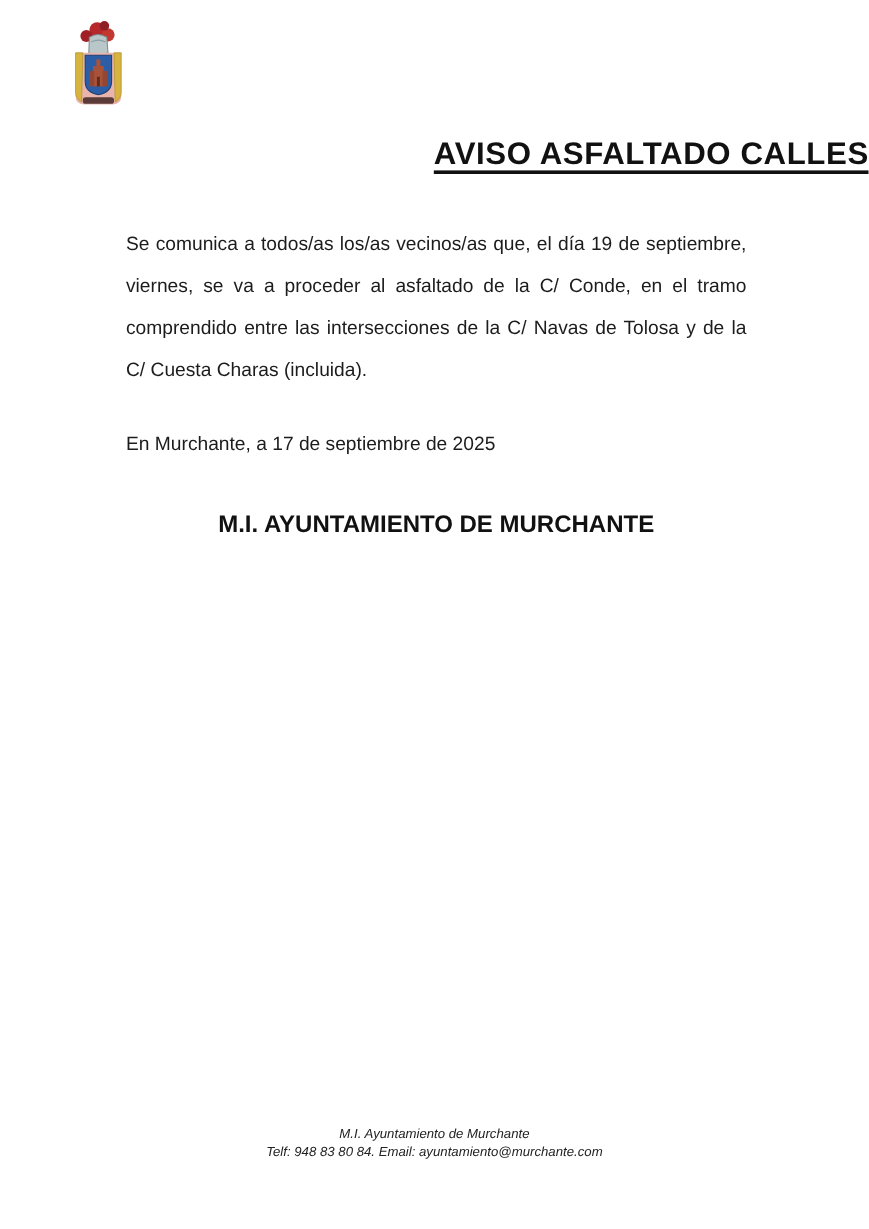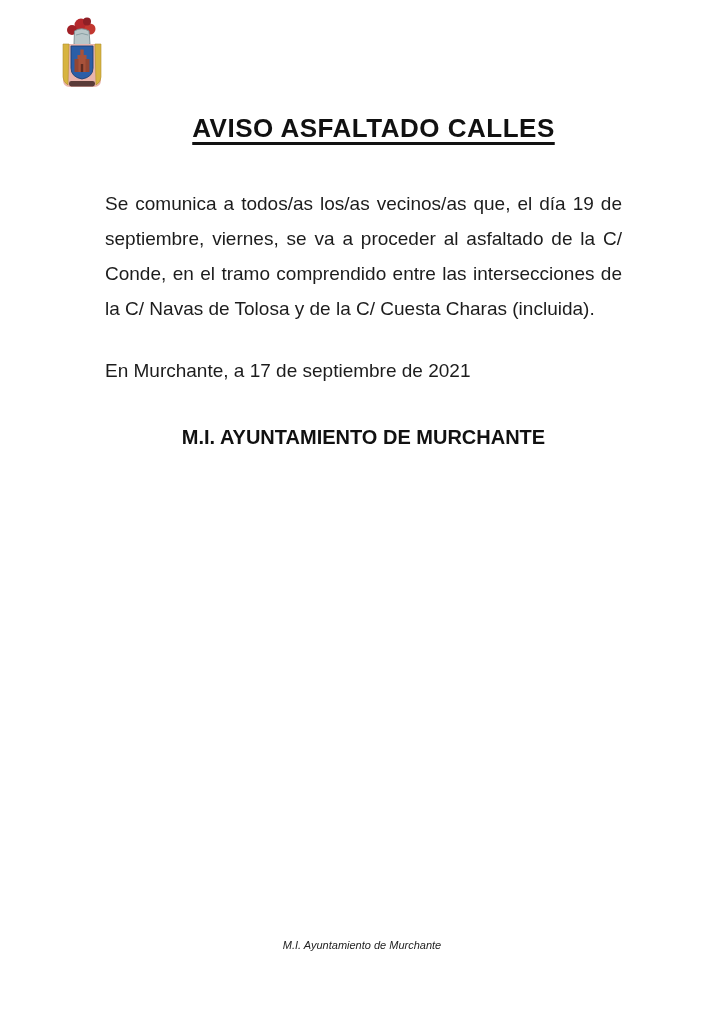--- a/index.html
+++ b/index.html
@@ -22,40 +22,40 @@
     top: 17px;
     width: 46px;
     height: 75px;
   }
   .logo svg { width: 100%; height: 100%; display: block; }
   .doc-title {
     position: absolute;
     top: 113px;
     left: 0;
     width: 100%;
-    text-align: center;
+    text-align: right;
     font-size: 26px;
     font-weight: bold;
     letter-spacing: 0.5px;
     color: #111111;
     padding-left: 23px;
   }
   .doc-title span {
     text-decoration: underline;
     text-decoration-thickness: 2.5px;
     text-underline-offset: 5px;
   }
   .body-block {
     position: absolute;
     left: 105px;
     top: 186px;
     width: 517px;
   }
   .body-block p {
-    font-size: 19px;
+    font-size: 16px;
     line-height: 35px;
     text-align: justify;
     color: #1c1c1c;
     margin-bottom: 27px;
   }
   .body-block p.date-line {
     text-align: left;
     margin-bottom: 32px;
   }
   .signature {
@@ -111,21 +111,22 @@
       <rect x="10" y="64" width="26" height="5.5" rx="2.4" fill="#5a3b38"></rect>
     </svg>
   </div>
 
   <div class="doc-title">
     <span>AVISO ASFALTADO CALLES</span>
   </div>
 
   <div class="body-block">
     <p>Se comunica a todos/as los/as vecinos/as que, el día 19 de septiembre, viernes, se va a proceder al asfaltado de la C/ Conde, en el tramo comprendido entre las intersecciones de la C/ Navas de Tolosa y de la C/ Cuesta Charas (incluida).</p>
-    <p class="date-line">En Murchante, a 17 de septiembre de 2021</p>
+    <p class="date-line">En Murchante, a 17 de septiembre de 2025</p>
     <div class="signature">M.I. AYUNTAMIENTO DE MURCHANTE</div>
   </div>
 
   <div class="footer">
     <div>M.I. Ayuntamiento de Murchante</div>
+    <div>Telf: 948 83 80 84. Email: ayuntamiento@murchante.com</div>
   </div>
 
 </div>
 
 </body></html>

